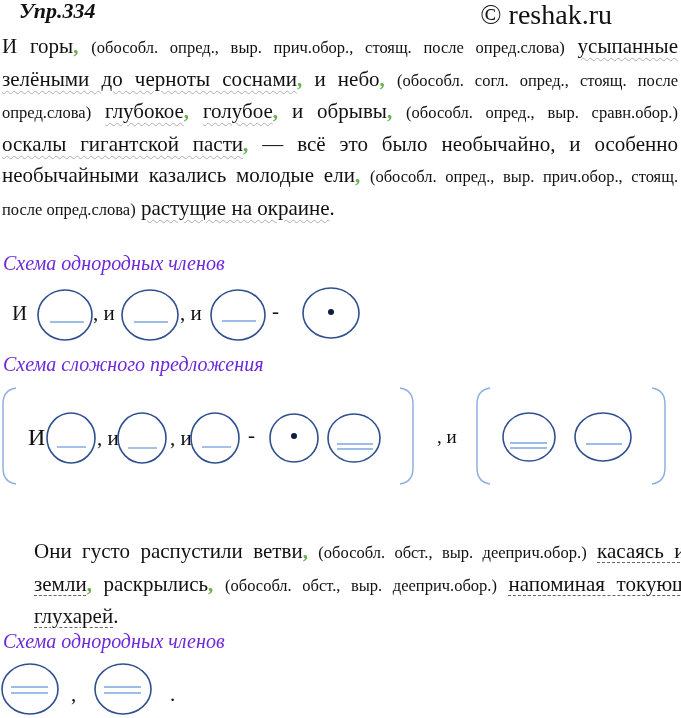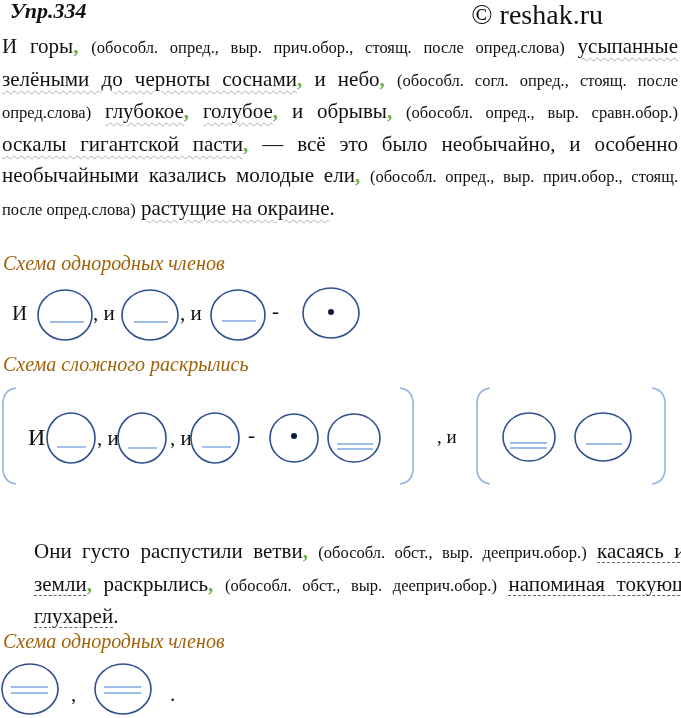--- a/index.html
+++ b/index.html
@@ -1,36 +1,36 @@
 <!DOCTYPE html>
 <html><head>
   <meta charset="utf-8">
   <style>
     html, body { margin: 0; padding: 0; background: #ffffff; }
     body {
       width: 681px; height: 718px; position: relative; overflow: hidden;
       font-family: "Liberation Serif", "DejaVu Serif", serif;
       color: #111111;
     }
-    .header { position: absolute; left: 7px; top: 0; width: 599px; height: 26px; }
+    .header { position: absolute; left: 16px; top: 0; width: 599px; height: 26px; }
     .ex-title { position: absolute; left: 3px; top: -2px; font-size: 22px; font-weight: bold; font-style: italic; }
     .site { position: absolute; right: 3px; top: -1px; font-size: 28px; }
     .para {
       position: absolute; left: 2px; width: 676px;
       font-size: 21px; line-height: 31.5px; text-align: justify;
       text-align-last: left;
     }
     .para1 { top: 31px; }
     .para2 { top: 536px; margin-left: 32px; }
     .note { font-size: 16.5px; }
     .comma { color: #6ab04c; font-weight: bold; }
     .und { text-decoration: underline; text-decoration-style: wavy; text-decoration-color: #b0b0b0; text-decoration-thickness: 1px; text-underline-offset: 4px; }
     .und-dash { text-decoration: underline; text-decoration-style: dashed; text-decoration-color: #666; text-decoration-thickness: 1px; text-underline-offset: 4px; }
     .scheme-title {
-      position: absolute; left: 3px; font-size: 20px; font-style: italic; color: #a16207;
+      position: absolute; left: 3px; font-size: 20px; font-style: italic; color: #6d28d9;
     }
     .t1 { top: 252px; }
     .t2 { top: 353px; }
     .t3 { top: 630px; }
     .abs { position: absolute; }
     .txt { position: absolute; font-size: 21px; }
     svg { position: absolute; left: 0; top: 0; overflow: visible; }
   </style>
 </head>
 <body>
@@ -61,21 +61,21 @@
       <ellipse cx="238" cy="30" rx="27" ry="25" fill="none" stroke="#2f4f8f" stroke-width="1.6"></ellipse>
       <line x1="222" y1="36" x2="256" y2="36" stroke="#7ea6e0" stroke-width="1.4"></line>
     </g>
     <g>
       <ellipse cx="331" cy="28" rx="28" ry="25" fill="none" stroke="#2f4f8f" stroke-width="1.6"></ellipse>
       <circle cx="331" cy="27" r="3" fill="#0d1b3d"></circle>
     </g>
   </svg>
 </div>
 
-<div class="scheme-title t2">Схема сложного раскрылись</div>
+<div class="scheme-title t2">Схема сложного предложения</div>
 <div class="abs" style="left:0;top:380px;width:681px;height:110px;">
   <span class="txt" style="left:28px;top:44px;font-size:24px;">И</span>
   <span class="txt" style="left:97px;top:46px;font-size:21px;">, и</span>
   <span class="txt" style="left:170px;top:46px;font-size:21px;">, и</span>
   <span class="txt" style="left:248px;top:43px;">-</span>
   <span class="txt" style="left:437px;top:46px;font-size:19px;">, и</span>
   <svg width="681" height="110">
     <g fill="none" stroke="#8fb0e0" stroke-width="1.5">
       <path d="M16 8 Q3 10 3 24 L3 88 Q3 102 16 104"></path>
       <path d="M400 8 Q413 10 413 24 L413 88 Q413 102 400 104"></path>

